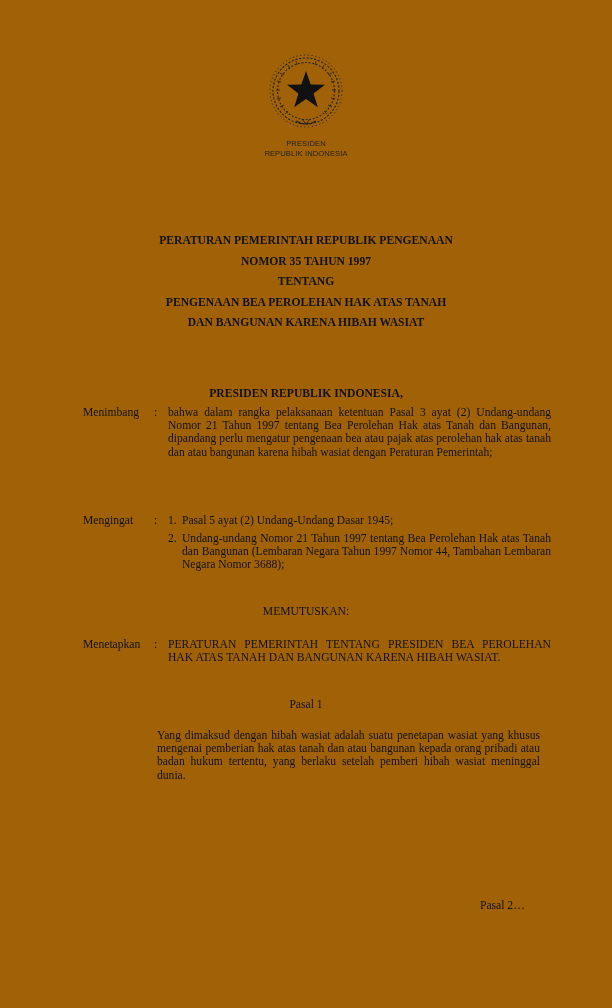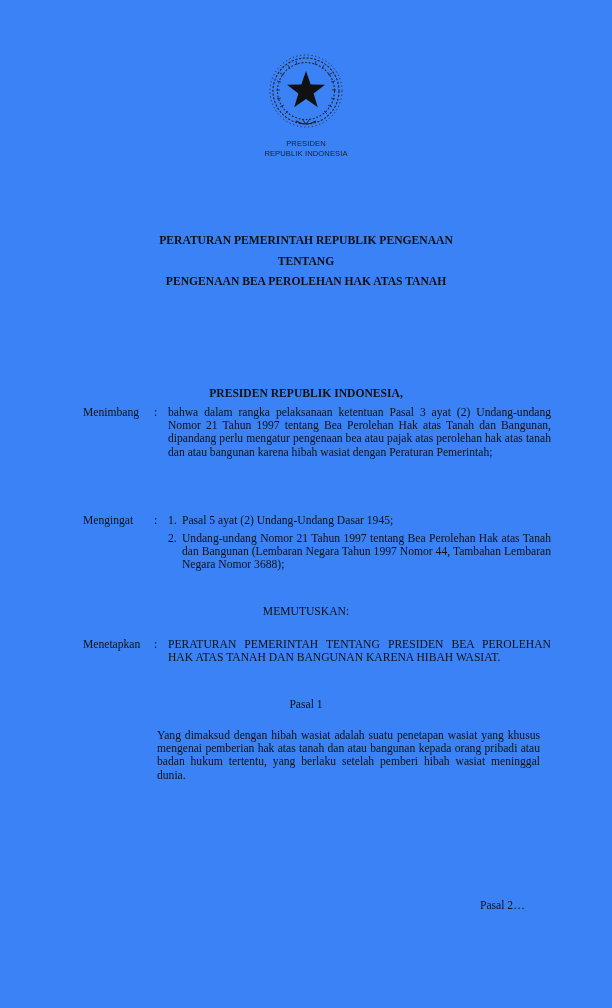--- a/index.html
+++ b/index.html
@@ -12,21 +12,21 @@
       height: 1008px;
       position: relative;
       overflow: hidden;
       font-family: "Liberation Serif", "DejaVu Serif", serif;
       color: #111111;
     }
     .page {
       position: absolute;
       left: 0; top: 0;
       width: 612px; height: 1008px;
-      background: #3b82f6;
+      background: #a16207;
     }
     .emblem {
       position: absolute;
       left: 266px;
       top: 51px;
       width: 80px;
       height: 80px;
     }
     .emblem-caption {
       position: absolute;
@@ -144,22 +144,24 @@
       <path d="M36 68 l4 5 l4 -5" fill="none" stroke="#222" stroke-width="1"></path>
 
       <polygon fill="#111" points="40,20 44.7,33.5 59,33.8 47.6,42.4 51.8,56.2 40,48 28.2,56.2 32.4,42.4 21,33.8 35.3,33.5"></polygon>
     </svg>
   </div>
   <div class="emblem-caption" style="top:139px;">PRESIDEN</div>
   <div class="emblem-caption" style="top:149px;">REPUBLIK INDONESIA</div>
 
   <div class="title-block">
     <div>PERATURAN PEMERINTAH REPUBLIK PENGENAAN</div>
+    <div>NOMOR 35 TAHUN 1997</div>
     <div>TENTANG</div>
     <div>PENGENAAN BEA PEROLEHAN HAK ATAS TANAH</div>
+    <div>DAN BANGUNAN KARENA HIBAH WASIAT</div>
   </div>
 
   <div class="center-heading bold" style="top:387px;">PRESIDEN REPUBLIK INDONESIA,</div>
 
   <div class="row" style="top:406px; height:70px;">
     <span class="label">Menimbang</span>
     <span class="colon">:</span>
     <div class="body">bahwa dalam rangka pelaksanaan ketentuan Pasal 3 ayat (2) Undang-undang Nomor 21 Tahun 1997 tentang Bea Perolehan Hak atas Tanah dan Bangunan, dipandang perlu mengatur pengenaan bea atau pajak atas perolehan hak atas tanah dan atau bangunan karena hibah wasiat dengan Peraturan Pemerintah;</div>
   </div>
 

